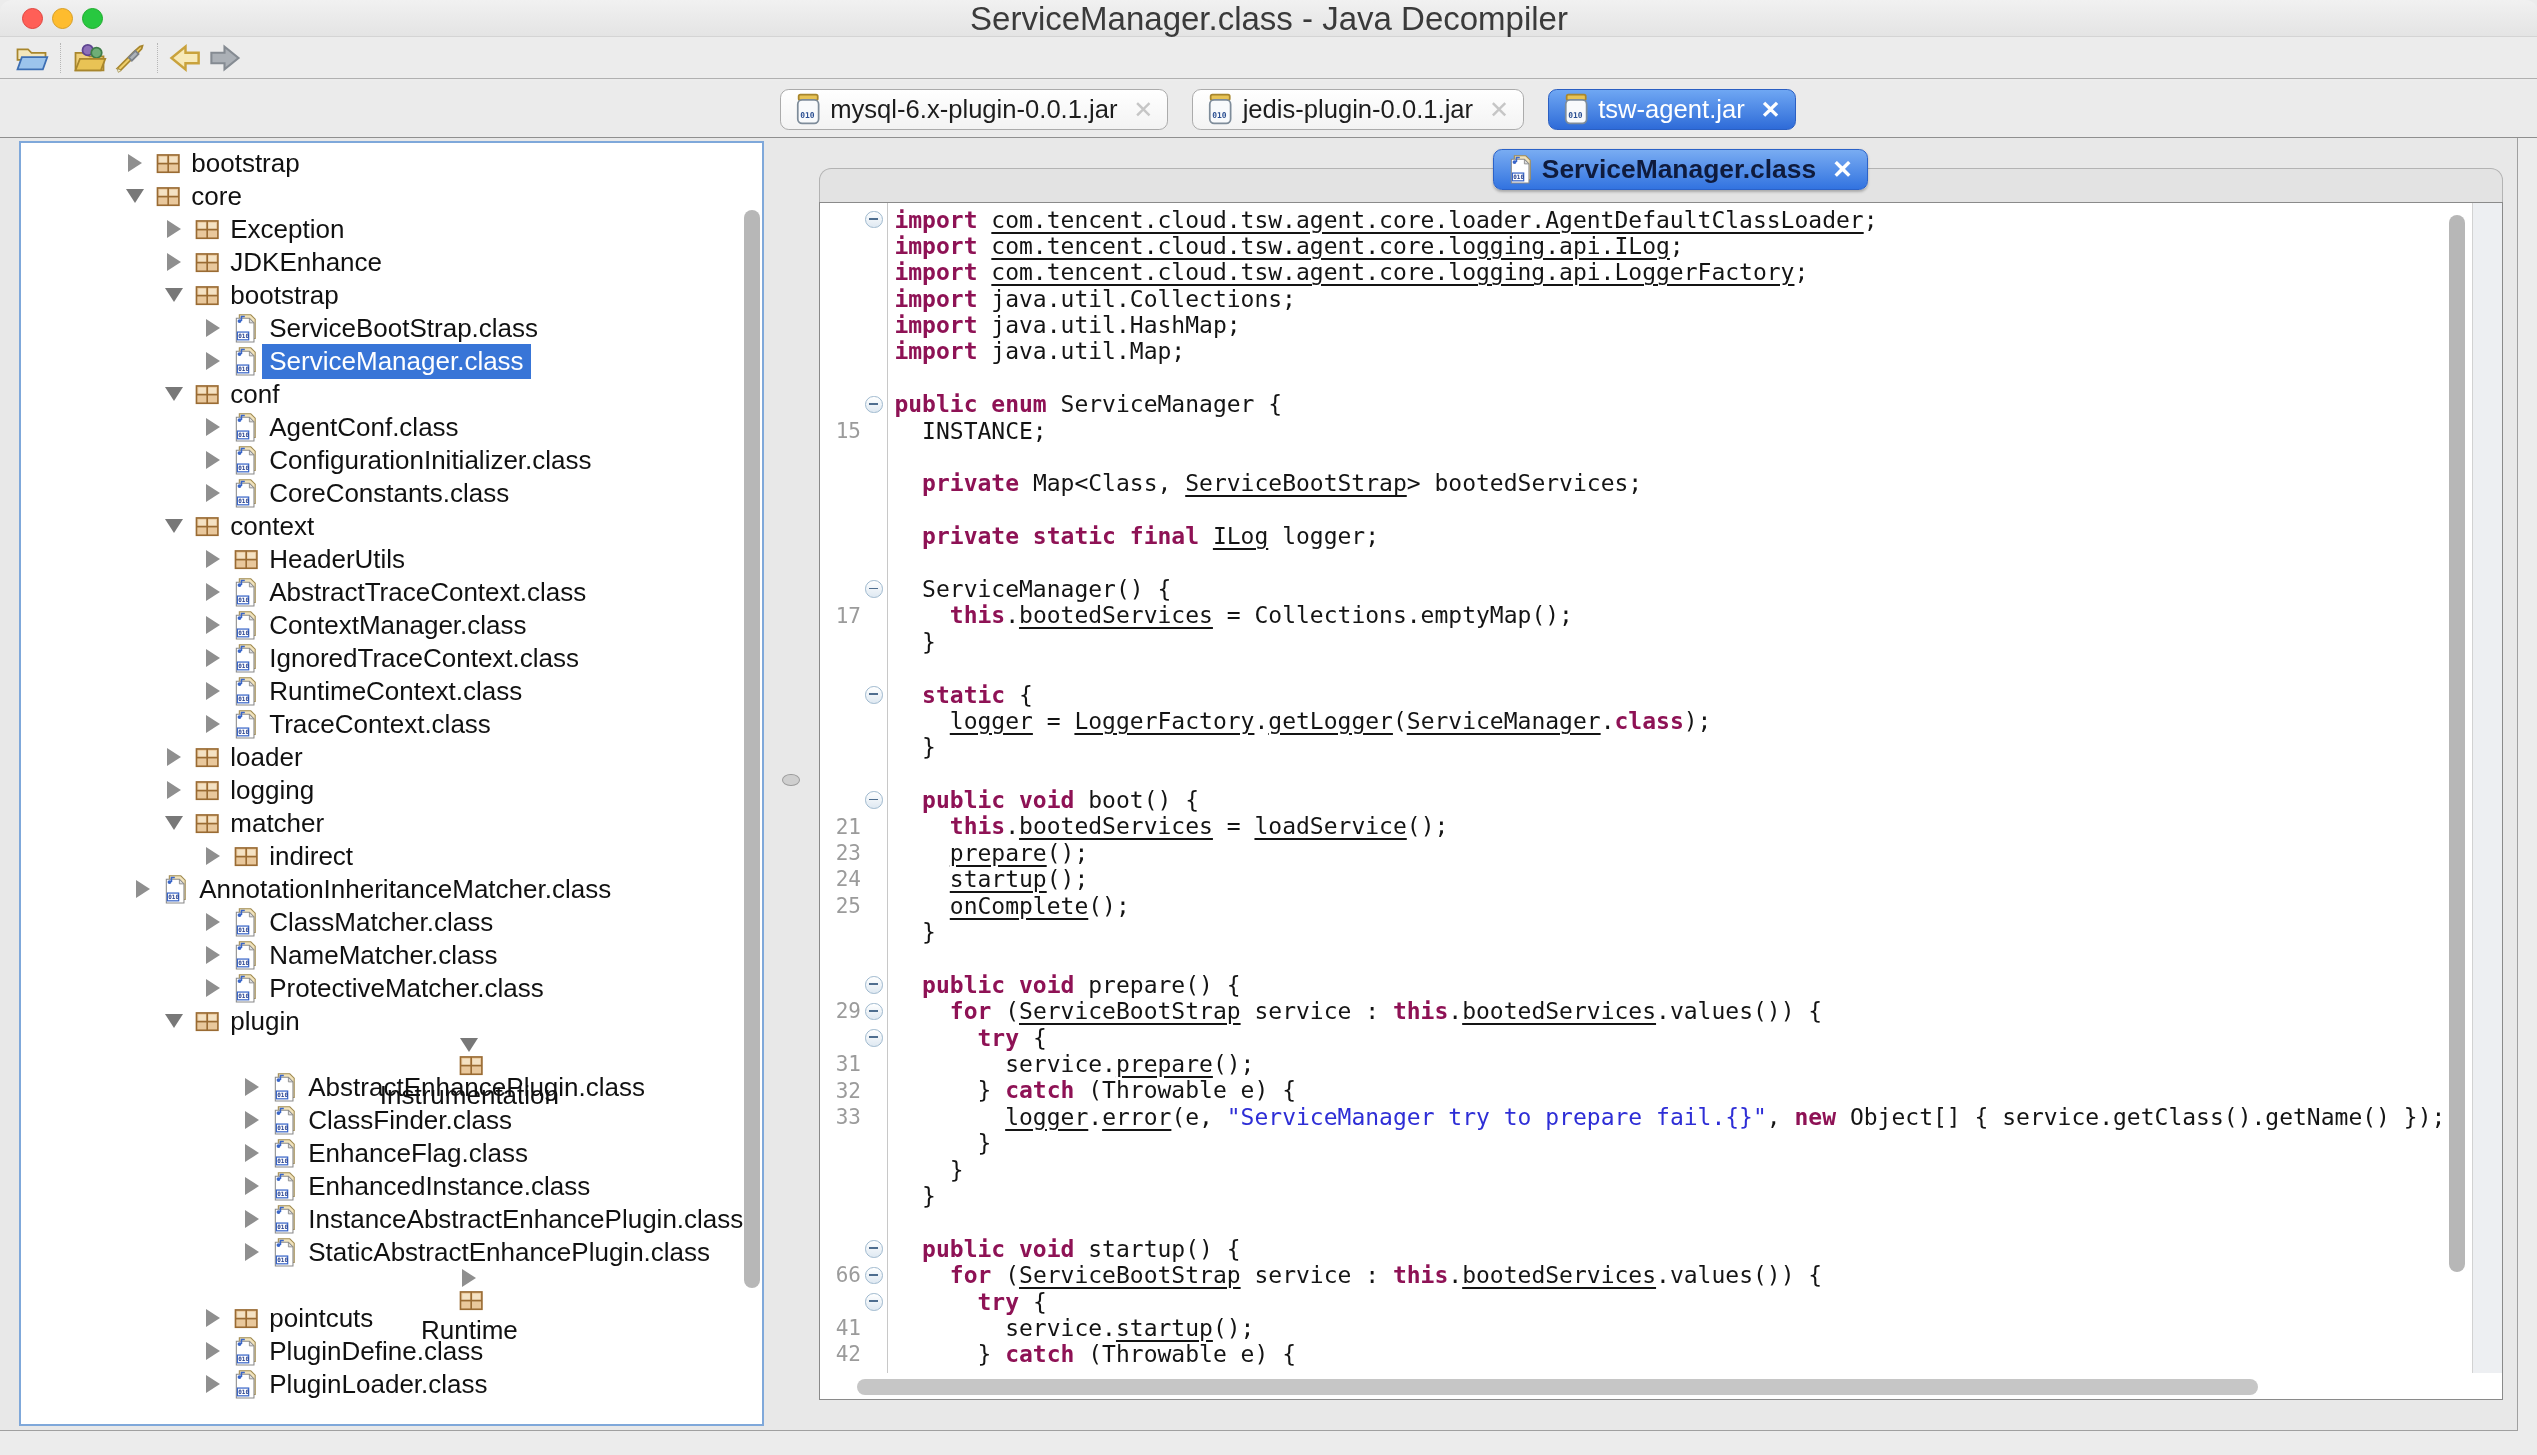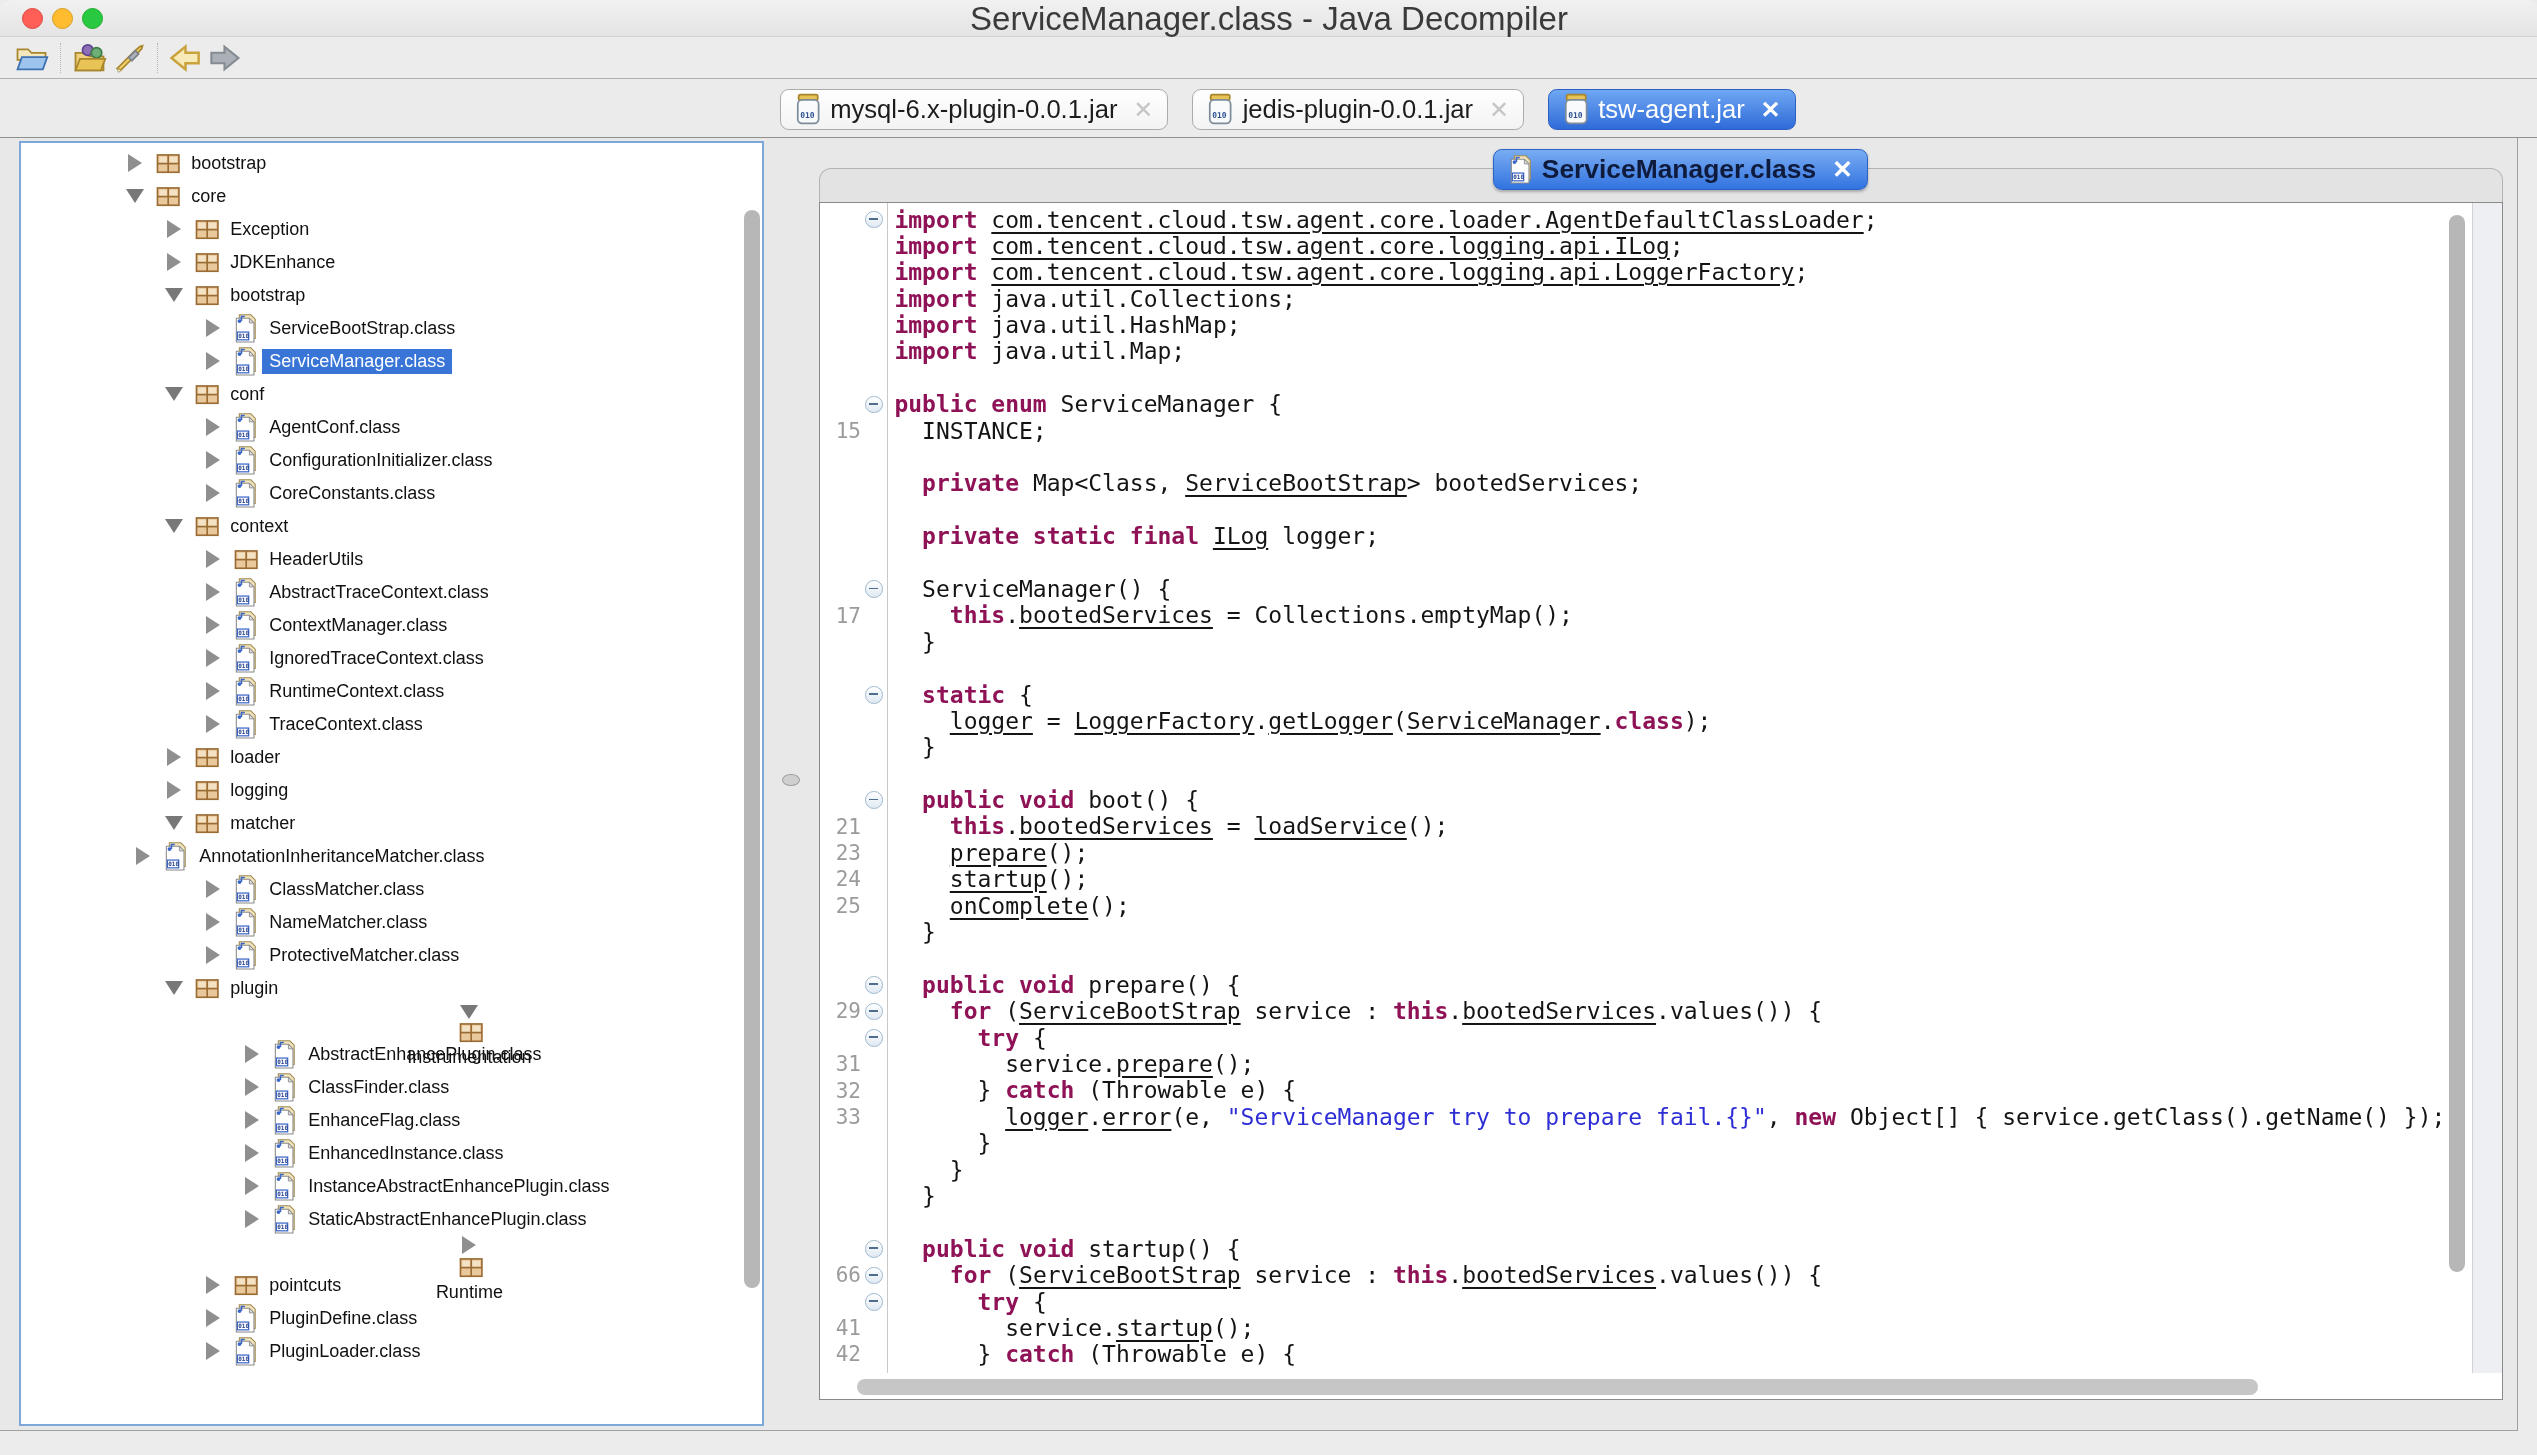--- a/index.html
+++ b/index.html
@@ -42,21 +42,21 @@
   
   .tree { position:absolute; left:19.4px; top:2.6px; width:745px; height:1285px;
     background:#fff; border:2.6px solid #7FA8DA; overflow:hidden; }
   .trows { position:absolute; left:0; top:4.4px; right:23px; }
   .trow { height:33px; display:flex; align-items:center; white-space:nowrap; }
   .tri { width:26.4px; flex:none; display:flex; justify-content:center; }
   .tri i { display:block; width:0; height:0; border-style:solid; }
   .tri.c i { border-width:9.7px 0 9.7px 14px; border-color:transparent transparent transparent #8f8f8f; }
   .tri.e i { border-width:14px 9.7px 0 9.7px; border-color:#787878 transparent transparent transparent; }
   .ticon { width:33px; flex:none; display:flex; justify-content:center; margin-left:3.5px; }
-  .tlabel { font-size:18px; color:#111; padding:1.8px 7px; }
+  .tlabel { font-size:26px; color:#111; padding:1.8px 7px; }
   .trow.sel .tlabel { background:var(--sel); color:#fff; }
   .tscroll { position:absolute; right:2.6px; top:67px; width:16px; height:1078px;
     border-radius:8px; background:#b7b7b7; }
 
   .grip { position:absolute; left:782px; top:636px; width:17.6px; height:12.3px;
     border-radius:50%; background:#cfcfcf; border:0.9px solid #9c9c9c; }
 
   
   .edstrip { position:absolute; left:819px; top:30px; width:1684px; height:35px;
     background:#e3e3e3; border:1.8px solid #b3b3b3; border-bottom:none; border-radius:12.3px 12.3px 0 0; }
@@ -501,20 +501,35 @@
             <svg width="26.4" height="26.4" viewBox="0 0 16 16">
   <rect x="1.5" y="3" width="13" height="10.5" fill="#E9C89C" stroke="#9A6B33"></rect>
   <rect x="2.6" y="4.1" width="4.6" height="3.6" fill="#F4E2C4"></rect>
   <rect x="8.8" y="4.1" width="4.6" height="3.6" fill="#F4E2C4"></rect>
   <line x1="1.5" y1="8.25" x2="14.5" y2="8.25" stroke="#9A6B33"></line>
   <line x1="8" y1="3" x2="8" y2="13.5" stroke="#9A6B33"></line>
 </svg>
           </span>
           <span class="tlabel">matcher</span>
         </div>
+        <div class="trow" style="padding-left: 178px;">
+          <span class="tri c">
+            <i></i>
+          </span>
+          <span class="ticon">
+            <svg width="26.4" height="26.4" viewBox="0 0 16 16">
+  <rect x="1.5" y="3" width="13" height="10.5" fill="#E9C89C" stroke="#9A6B33"></rect>
+  <rect x="2.6" y="4.1" width="4.6" height="3.6" fill="#F4E2C4"></rect>
+  <rect x="8.8" y="4.1" width="4.6" height="3.6" fill="#F4E2C4"></rect>
+  <line x1="1.5" y1="8.25" x2="14.5" y2="8.25" stroke="#9A6B33"></line>
+  <line x1="8" y1="3" x2="8" y2="13.5" stroke="#9A6B33"></line>
+</svg>
+          </span>
+          <span class="tlabel">indirect</span>
+        </div>
         <div class="trow" style="padding-left: 108px;">
           <span class="tri c">
             <i></i>
           </span>
           <span class="ticon">
             <svg width="25" height="30" viewBox="0 0 14 17">
   <path d="M3.5 1 h6.5 l2.5 2.5 v11 H3.5 z" fill="#F1E3BC" stroke="#A08A50" stroke-width="0.6"></path>
   <path d="M1.8 3 h7.4 l2.6 2.6 V16.4 H1.8 z" fill="#ffffff" stroke="#8a8a8a" stroke-width="0.6"></path>
   <path d="M9.2 3 v2.6 h2.6 z" fill="#dddddd" stroke="#8a8a8a" stroke-width="0.5"></path>
   <circle cx="3.6" cy="4.6" r="1.1" fill="#3A66C8"></circle>

